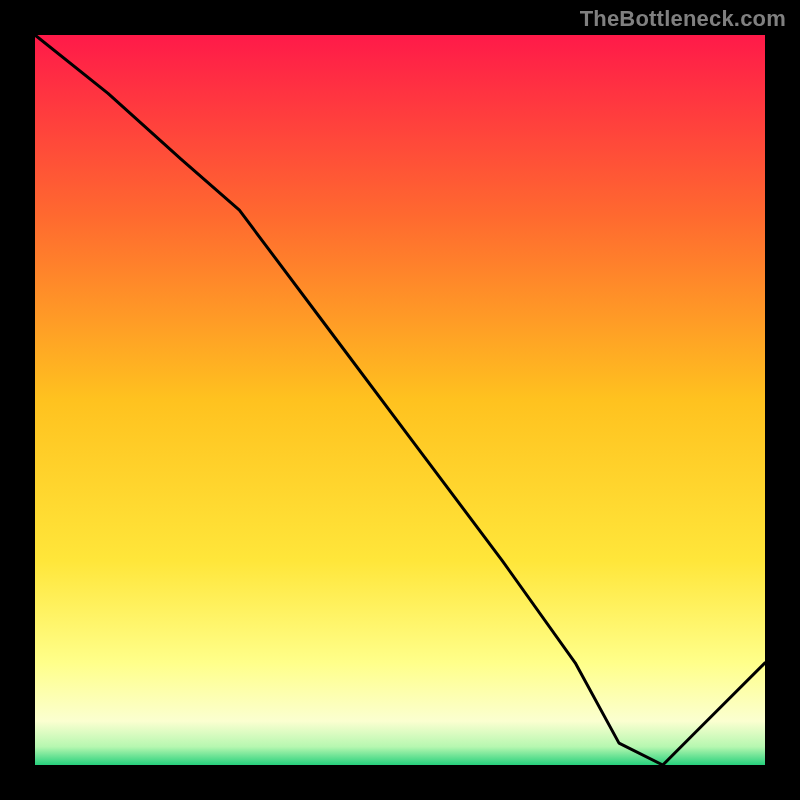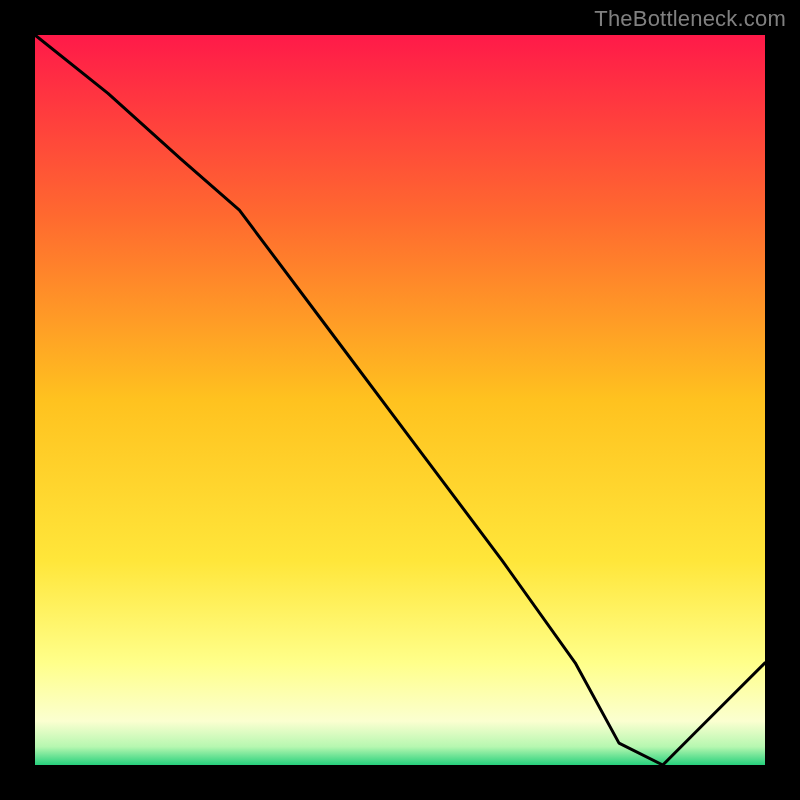--- a/index.html
+++ b/index.html
@@ -15,21 +15,21 @@
     position: relative;
     width: 800px;
     height: 800px;
     background: #000;
   }
   .watermark {
     position: absolute;
     top: 6px;
     right: 14px;
     font-size: 22px;
-    font-weight: 400;
+    font-weight: 700;
     color: #808080;
     letter-spacing: 0.2px;
   }
   .plot-frame {
     position: absolute;
     left: 30px;
     top: 30px;
     width: 740px;
     height: 740px;
     box-sizing: border-box;

